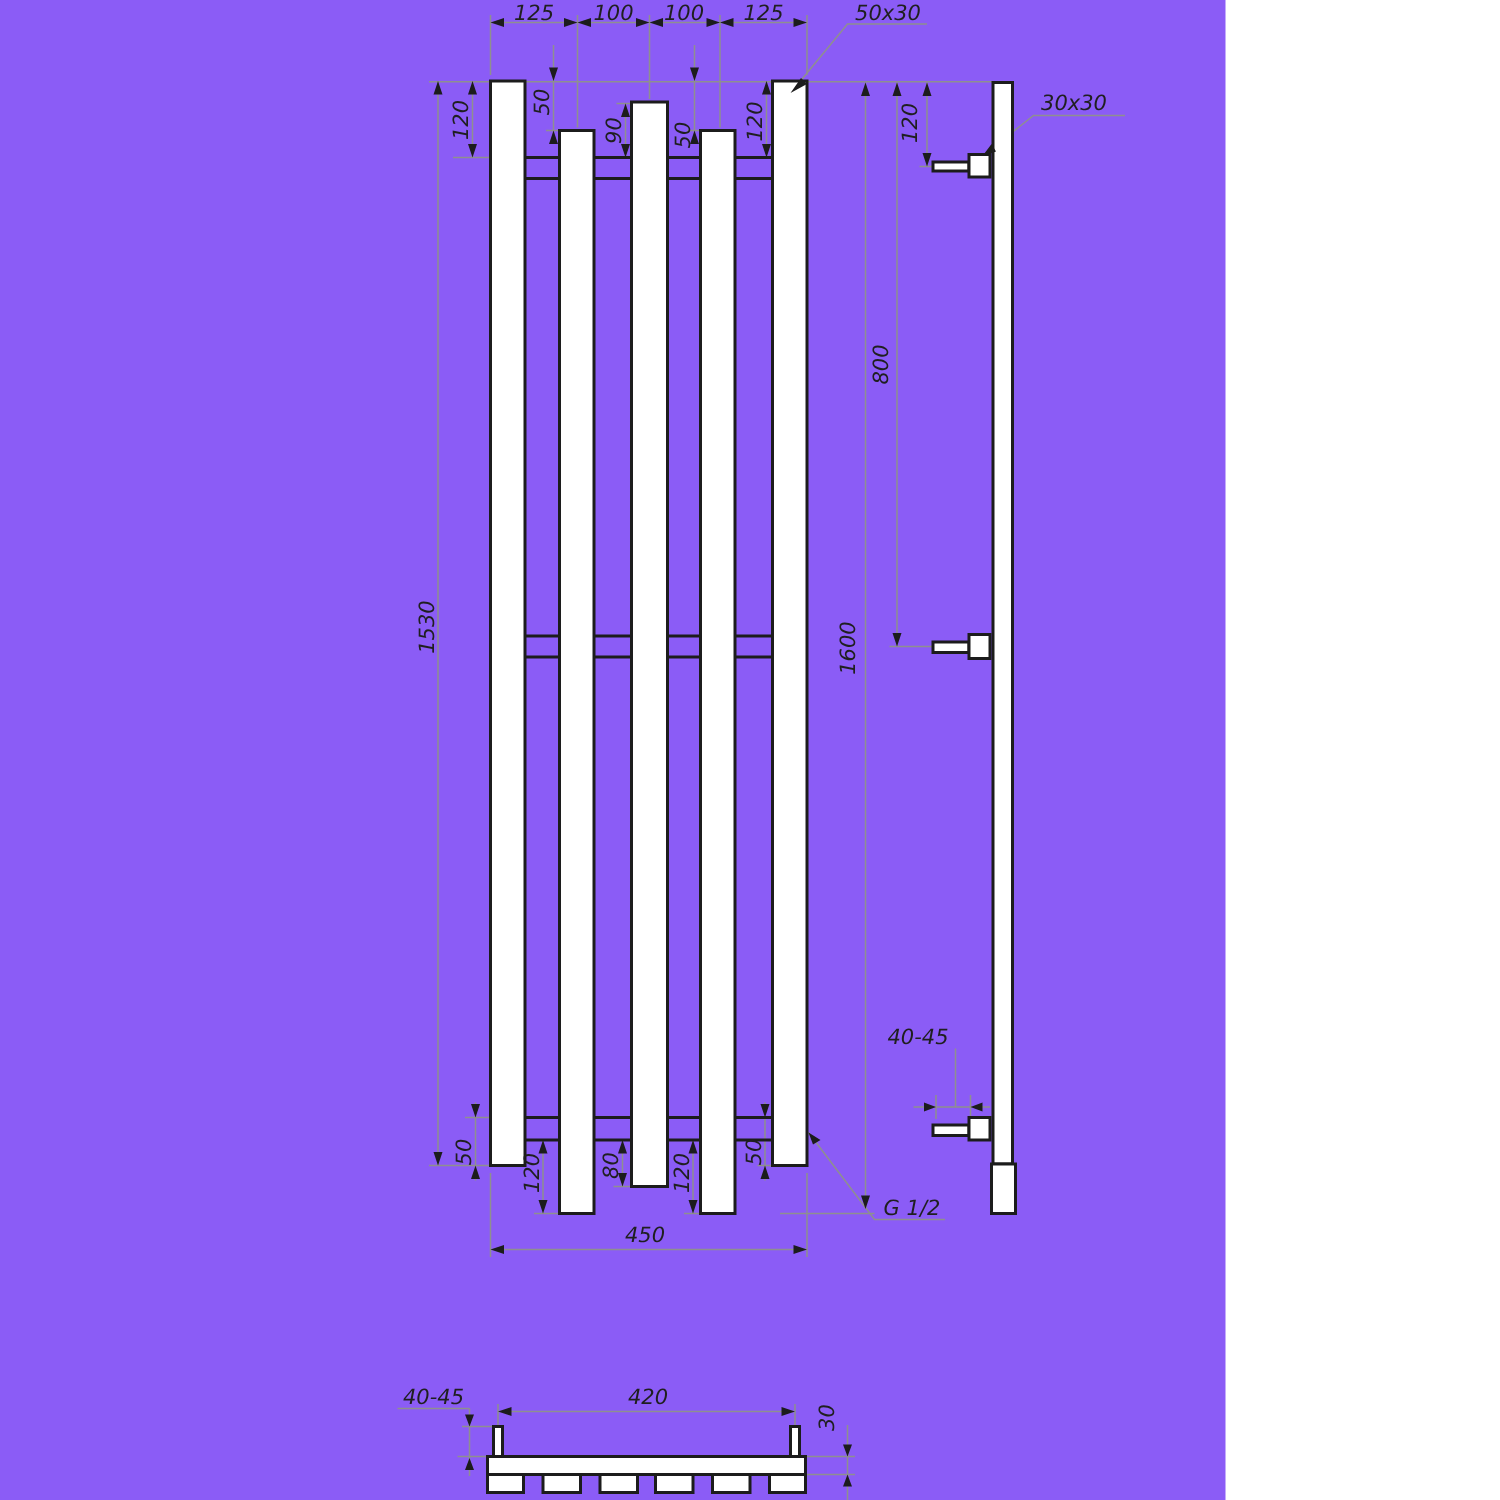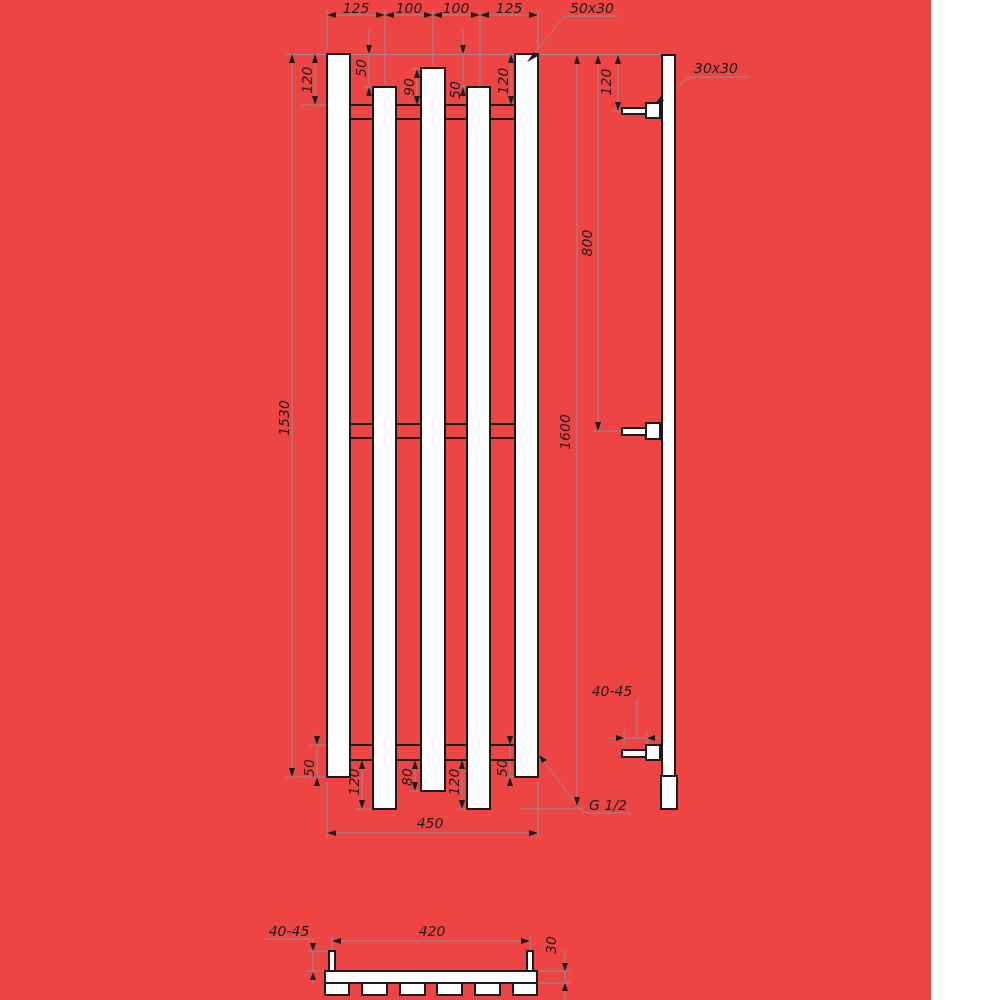--- a/index.html
+++ b/index.html
@@ -1,16 +1,16 @@
 <!DOCTYPE html>
 <html><head>
 <meta charset="utf-8">
 <style>
   html,body{margin:0;padding:0;background:#ffffff;}
-  .canvas{position:relative;width:931px;height:1000px;background:#ef4444;overflow:hidden;
+  .canvas{position:relative;width:817px;height:1000px;background:#8b5cf6;overflow:hidden;
           font-family:"DejaVu Sans",sans-serif;}
   svg{position:absolute;left:0;top:0;}
   text{font-family:"DejaVu Sans",sans-serif;font-style:italic;fill:#1f1f1f;}
   .dim-txt{font-size:14px;}
 </style>
 </head>
 <body>
 
 <div class="canvas">
 <svg width="1000" height="1000" viewBox="0 0 1000 1000">

